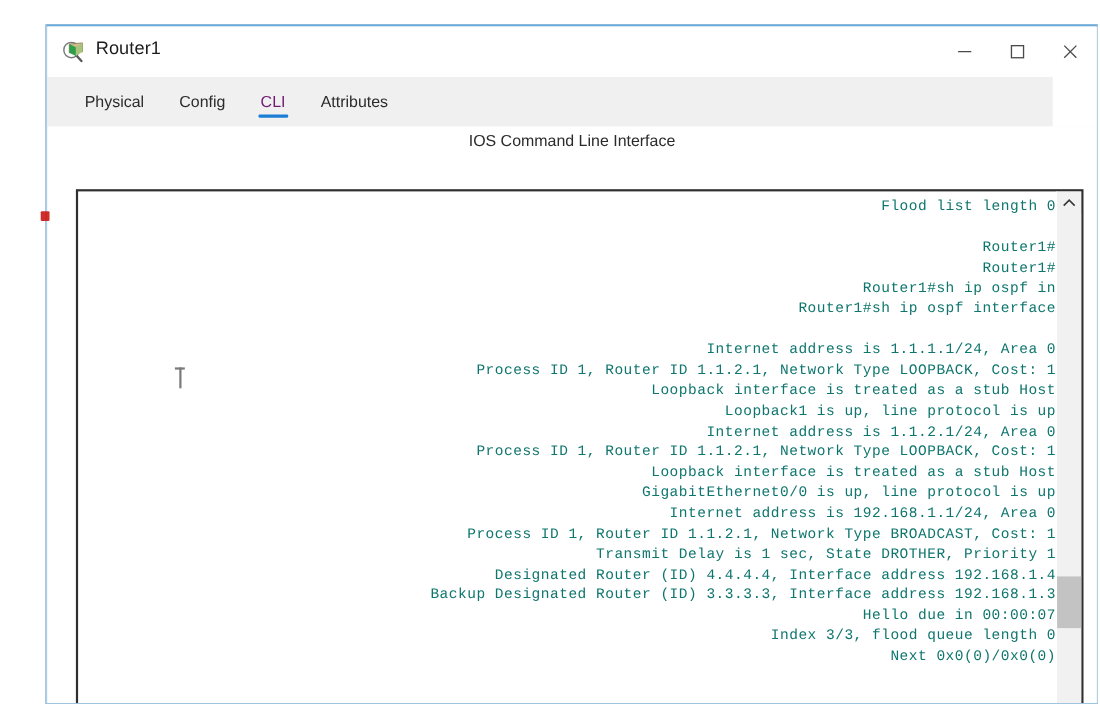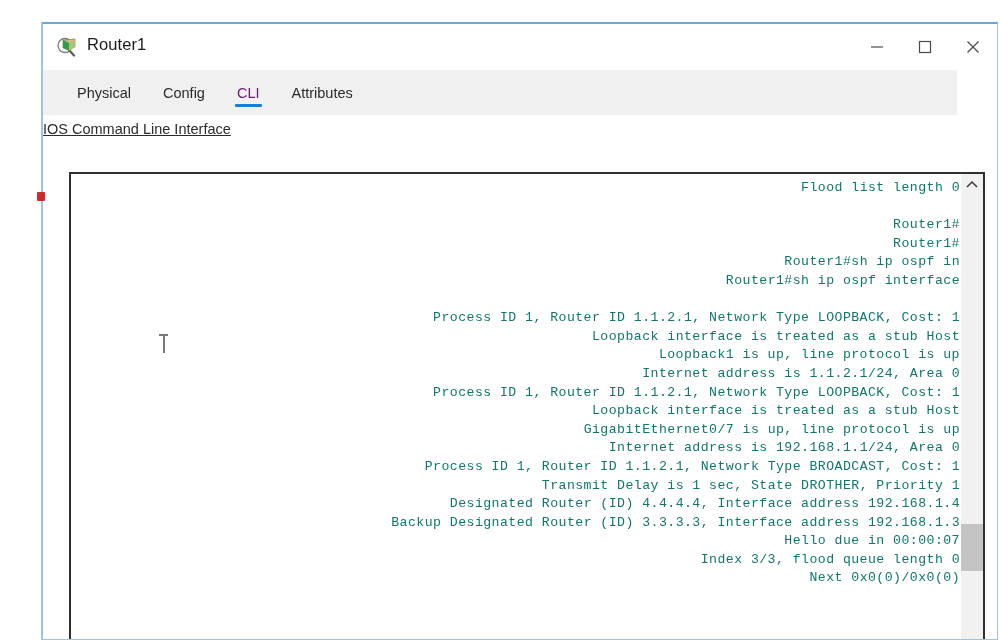--- a/index.html
+++ b/index.html
@@ -143,24 +143,23 @@
     width: 100%;
     bottom: 0;
     background: #ffffff;
   }
 
   .cli-header {
     position: absolute;
     left: 0;
     top: 6px;
     width: 100%;
-    text-align: left;
+    text-align: center;
     font-size: 14.5px;
     color: #2b2b2b;
-    text-decoration: underline;
   }
 
   
   .terminal-wrap {
     position: absolute;
     left: 26px;
     top: 57px;
     right: 12px;
     height: 487px;
     border: 2px solid #2f2f2f;
@@ -334,27 +333,28 @@
       <div class="terminal-wrap">
         <div class="terminal">
           <div id="term-lines">
               <div class="term-line">        Flood list length 0</div>
               <div class="term-line">&nbsp;</div>
               <div class="term-line">Router1#</div>
               <div class="term-line">Router1#</div>
               <div class="term-line">Router1#sh ip ospf in</div>
               <div class="term-line">Router1#sh ip ospf interface</div>
               <div class="term-line">&nbsp;</div>
+              <div class="term-line">  Internet address is 1.1.1.1/24, Area 0</div>
               <div class="term-line">  Process ID 1, Router ID 1.1.2.1, Network Type LOOPBACK, Cost: 1</div>
               <div class="term-line">  Loopback interface is treated as a stub Host</div>
               <div class="term-line">Loopback1 is up, line protocol is up</div>
               <div class="term-line">  Internet address is 1.1.2.1/24, Area 0</div>
               <div class="term-line">  Process ID 1, Router ID 1.1.2.1, Network Type LOOPBACK, Cost: 1</div>
               <div class="term-line">  Loopback interface is treated as a stub Host</div>
-              <div class="term-line">GigabitEthernet0/7 is up, line protocol is up</div>
+              <div class="term-line">GigabitEthernet0/0 is up, line protocol is up</div>
               <div class="term-line">  Internet address is 192.168.1.1/24, Area 0</div>
               <div class="term-line">  Process ID 1, Router ID 1.1.2.1, Network Type BROADCAST, Cost: 1</div>
               <div class="term-line">  Transmit Delay is 1 sec, State DROTHER, Priority 1</div>
               <div class="term-line">  Designated Router (ID) 4.4.4.4, Interface address 192.168.1.4</div>
               <div class="term-line">  Backup Designated Router (ID) 3.3.3.3, Interface address 192.168.1.3</div>
               <div class="term-line">    Hello due in 00:00:07</div>
               <div class="term-line">  Index 3/3, flood queue length 0</div>
               <div class="term-line">  Next 0x0(0)/0x0(0)</div>
             </div>
           <span class="ibeam"></span>

